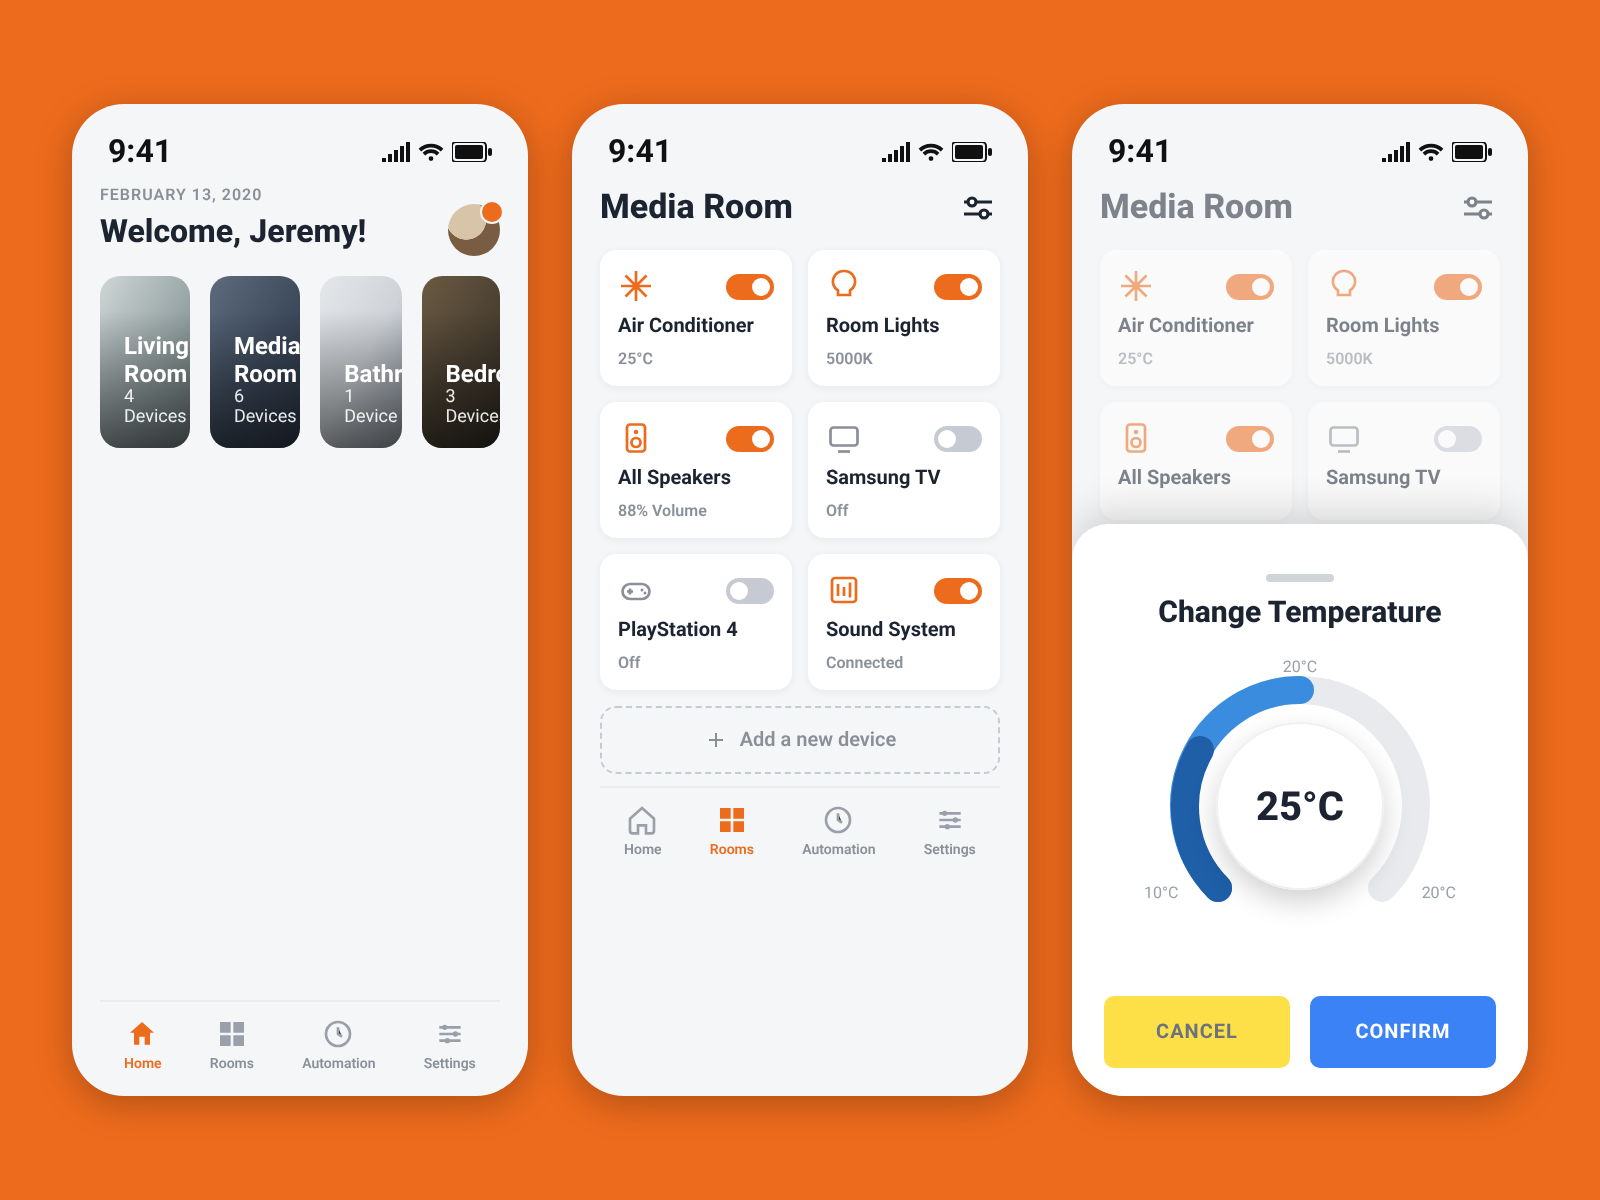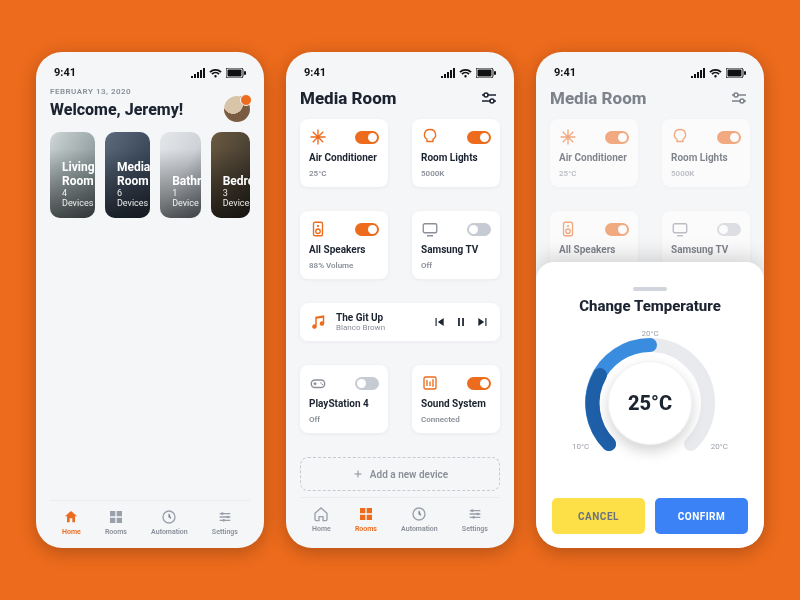--- a/index.html
+++ b/index.html
@@ -8,21 +8,21 @@
     font-family: -apple-system, BlinkMacSystemFont, "Segoe UI", Roboto, sans-serif;
     width: 800px; height: 600px; overflow: hidden;
     display: flex; justify-content: center; align-items: center; gap: 22px;
   }
   .phone {
     width: 228px; height: 496px; background: #F5F6F8; border-radius: 26px;
     padding: 14px 14px 12px; display: flex; flex-direction: column;
     box-shadow: 0 4px 18px rgba(0,0,0,.25);
     position: relative; overflow: hidden;
   }
-  .statusbar { display:flex; justify-content:space-between; align-items:center; font-size:11px; font-weight:700; color:#111; padding:0 4px 8px; }
+  .statusbar { display:flex; justify-content:space-between; align-items:center; font-size:16px; font-weight:700; color:#111; padding:0 4px 8px; }
   .sb-right { display:flex; gap:4px; align-items:center; }
   .sb-right svg { display:block; }
 
   
   .date { font-size:8px; letter-spacing:.5px; color:#8a8f98; font-weight:600; }
   .welcome-row { display:flex; justify-content:space-between; align-items:center; margin-bottom:10px; }
   .welcome { font-size:16px; font-weight:800; color:#1c2431; }
   .avatar { width:26px; height:26px; border-radius:50%; background: radial-gradient(circle at 35% 30%, #d8c4a8 0 40%, #7a5c42 41% 100%); position:relative; }
   .avatar::after { content:""; position:absolute; top:-2px; right:-2px; width:10px; height:10px; border-radius:50%; background:#ED6B1C; border:1.5px solid #F5F6F8; }
   .rooms { display:flex; gap:10px; flex:1; overflow:hidden; }
@@ -36,21 +36,21 @@
   .tab { display:flex; flex-direction:column; align-items:center; gap:3px; }
   .tab span { font-size:7px; color:#8a8f98; font-weight:600; }
   .tab.active span { color:#ED6B1C; }
   .tab svg { display:block; }
 
   
   .room-header { display:flex; justify-content:space-between; align-items:center; margin-bottom:10px; }
   .room-title { font-size:17px; font-weight:800; color:#1c2431; }
   .settings-btn { width:22px; height:22px; display:flex; align-items:center; justify-content:center; }
 
-  .grid { display:grid; grid-template-columns:1fr 1fr; gap:24px; }
+  .grid { display:grid; grid-template-columns:1fr 1fr; gap:8px; }
   .device { background:#fff; border-radius:8px; padding:9px; box-shadow:0 1px 4px rgba(20,30,50,.06); display:flex; flex-direction:column; gap:6px; }
   .device .top { display:flex; justify-content:space-between; align-items:center; }
   .d-icon { width:18px; height:18px; display:flex; align-items:center; justify-content:center; }
   .toggle { width:24px; height:13px; border-radius:7px; position:relative; }
   .toggle::after { content:""; position:absolute; width:9px; height:9px; border-radius:50%; background:#fff; top:2px; }
   .toggle.on { background:#ED6B1C; } .toggle.on::after { right:2px; }
   .toggle.off { background:#c6cad2; } .toggle.off::after { left:2px; }
   .d-name { font-size:10px; font-weight:700; color:#1c2431; }
   .d-sub { font-size:8px; color:#8a8f98; font-weight:600; }
 
@@ -240,42 +240,20 @@
             <svg width="18" height="18" viewBox="0 0 24 24">
               <rect x="3" y="5" width="18" height="12" rx="2" fill="none" stroke="#8a8f98" stroke-width="1.8"></rect>
               <path stroke="#8a8f98" stroke-width="1.8" d="M8 21h8"></path>
             </svg>
           </div>
           <div class="toggle off"></div>
         </div>
         <div class="d-name">Samsung TV</div>
         <div class="d-sub">Off</div>
       </div>
-    <div class="nowplay">
-      <div class="d-icon">
-          <svg width="18" height="18" viewBox="0 0 24 24">
-            <path fill="#ED6B1C" d="M9 18a3 3 0 11-2-2.83V5l12-2v11a3 3 0 11-2-2.83V6.2L9 7.6z"></path>
-          </svg>
-        </div>
-      <div class="np-txt">
-          <div class="np-title">The Git Up</div>
-          <div class="np-artist">Blanco Brown</div>
-        </div>
-      <div class="np-controls">
-        <svg width="14" height="14" viewBox="0 0 24 24">
-            <path fill="#1c2431" d="M6 5h2v14H6zM20 5v14l-10-7z"></path>
-          </svg>
-        <svg width="14" height="14" viewBox="0 0 24 24">
-            <path fill="#1c2431" d="M7 5h3v14H7zM14 5h3v14h-3z"></path>
-          </svg>
-        <svg width="14" height="14" viewBox="0 0 24 24">
-            <path fill="#1c2431" d="M16 5h2v14h-2zM4 5v14l10-7z"></path>
-          </svg>
-      </div>
-    </div>
     <div class="device">
         <div class="top">
           <div class="d-icon">
             <svg width="18" height="18" viewBox="0 0 24 24">
               <rect x="3" y="8" width="18" height="10" rx="5" fill="none" stroke="#8a8f98" stroke-width="1.8"></rect>
               <path stroke="#8a8f98" stroke-width="1.8" d="M8 11v4M6 13h4"></path>
               <circle cx="16" cy="12" r="1" fill="#8a8f98"></circle>
               <circle cx="18" cy="14" r="1" fill="#8a8f98"></circle>
             </svg>
           </div>

